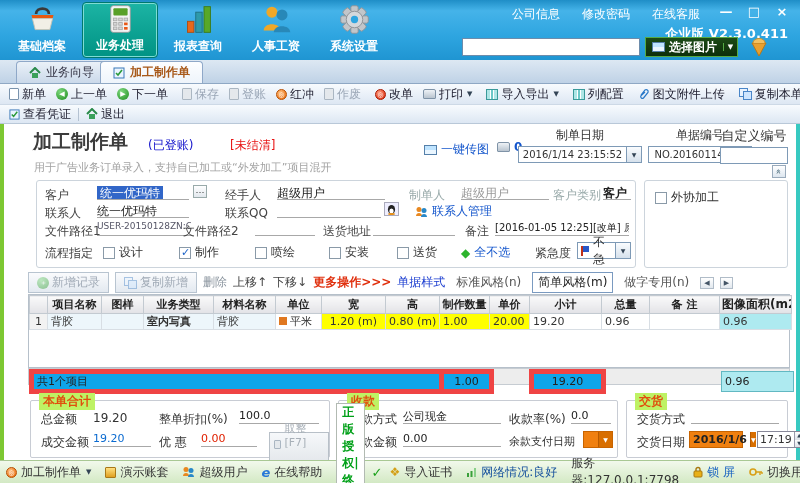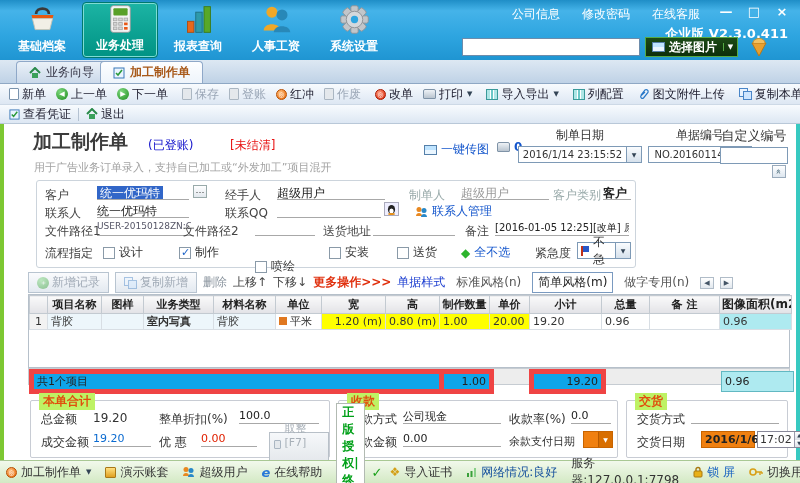--- a/index.html
+++ b/index.html
@@ -86,21 +86,21 @@
 .styletab.sel{border:1px solid #7a9ac0;background:#fff;color:#222}
 .arrbtn{border:1px solid #b0bcc8;background:linear-gradient(#fff,#e2e8ee);font-size:7px;padding:1px 3px;color:#456}
 
 .gridwrap{position:absolute;left:28px;top:170px;width:762px;height:74px;border:1px solid #b6c0ca;background:#fff}
 table{border-collapse:collapse;table-layout:fixed;width:760px;font-size:11px}
 .gt th{background:linear-gradient(#fafafa,#e2e2e6);border:1px solid #c3cad1;font-weight:bold;height:17px;padding:0 2px;color:#222;overflow:hidden;white-space:nowrap}
 .gt td{border:1px solid #d8dee4;height:16px;padding:0 3px;background:#edf6fb;overflow:hidden;white-space:nowrap}
 .gt td.yel{background:#ffff00}
 .gt td.cyan{background:#aeeaf0}
 .gt td.idx{text-align:center;background:#f2f2f2}
-.ra{text-align:right}
+.ra{text-align:center}
 .unitsw{display:inline-block;width:8px;height:8px;background:#e07820;margin-right:3px;vertical-align:0}
 .sumbar{position:absolute;left:28px;top:244px;width:762px;height:17px;background:#ededed;border:1px solid #c6ccd2}
 .st td{height:15px;padding:0 3px;font-size:11px;color:#222;white-space:nowrap;overflow:hidden}
 .st td.bx{border:5px solid #ef4444;background:#0ea5e9}
 .st td.bxc{border:1px solid #62b8c2;background:#aeeaf0}
 
 .fs{position:absolute;top:276px;height:58px;border:1px solid #c8ccd4;border-radius:2px;background:#fff}
 .fs .lg{position:absolute;top:-8px;left:8px;background:#bef264;padding:0 4px;color:#e0500e;font-weight:bold}
 .fs1{left:30px;width:300px}.fs2{left:338px;width:280px}.fs3{left:626px;width:162px}
 .fv{position:absolute;white-space:nowrap;color:#333}
@@ -401,21 +401,21 @@
 
     <span class="fl" style="left:8px;top:64px">流程指定</span>
     <span class="chk" style="left:66px;top:63px">
         <i class="cb"></i>
         <span>设计</span>
       </span>
     <span class="chk checked" style="left:142px;top:63px">
         <i class="cb"></i>
         <span>制作</span>
       </span>
-    <span class="chk" style="left:218px;top:77px">
+    <span class="chk" style="left:218px;top:63px">
         <i class="cb"></i>
         <span>喷绘</span>
       </span>
     <span class="chk" style="left:292px;top:63px">
         <i class="cb"></i>
         <span>安装</span>
       </span>
     <span class="chk" style="left:360px;top:63px">
         <i class="cb"></i>
         <span>送货</span>
@@ -425,20 +425,26 @@
         <span style="color:#1456cc">全不选</span>
       </span>
     <span class="fl" style="left:498px;top:64px">紧急度</span>
     <div class="urgcombo" style="left:540px;top:61px;width:54px">
         <i class="flagic"></i>
         <span style="flex:1">不急</span>
         <span class="combo-btn">▼</span>
       </div>
   </div>
 
+  <div class="rightbox">
+    <span class="chk" style="left:10px;top:8px">
+        <i class="cb"></i>
+        <span>外协加工</span>
+      </span>
+  </div>
   <div class="collapse"><i>»</i></div>
 
   <div class="gridbar">
     <span class="gbtn">
         <i class="ci ci-green" style="opacity:.45">＋</i>
         <span>新增记录</span>
       </span>
     <span class="gbtn">
         <i class="copyic" style="opacity:.45">
           <i></i>
@@ -574,26 +580,26 @@
         <span class="t"></span>
         <span class="d">▼</span>
       </div>
   </div>
 
   <div class="fs fs3">
     <span class="lg">交货</span>
     <span class="fv" style="left:10px;top:10px">交货方式</span>
     <span class="fund" style="left:64px;top:8px;width:88px"></span>
     <span class="fv" style="left:10px;top:33px">交货日期</span>
-    <div class="ocombo" style="left:74px;top:30px;width:54px">
+    <div class="ocombo" style="left:62px;top:30px;width:54px">
         <span class="t">2016/1/6</span>
         <span class="d">▼</span>
       </div>
     <div class="timebox" style="left:130px;top:30px">
-        <span class="t">17:02</span>
+        <span class="t">17:19</span>
         <span class="sp">
           <i>▲</i>
           <i>▼</i>
         </span>
       </div>
   </div>
 </div>
 
 <div class="statusbar">
   <span class="sbi">

